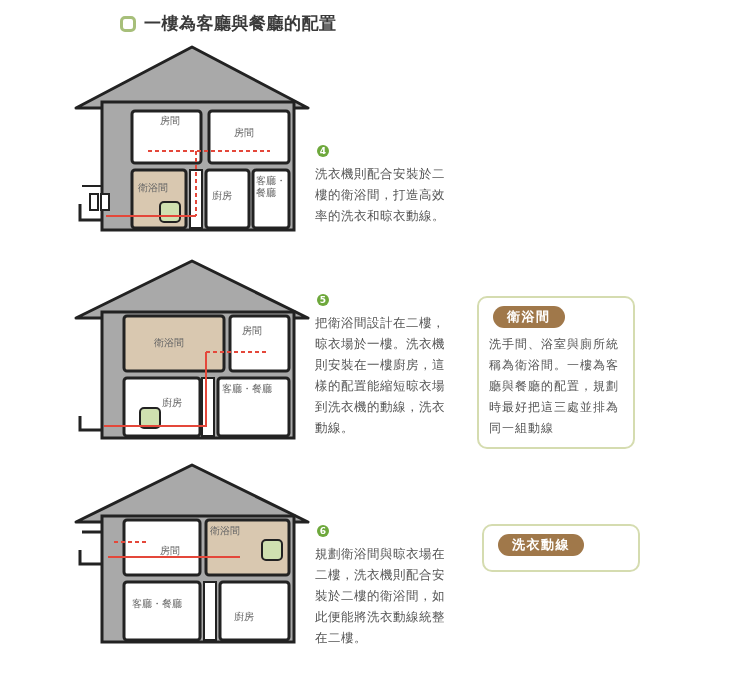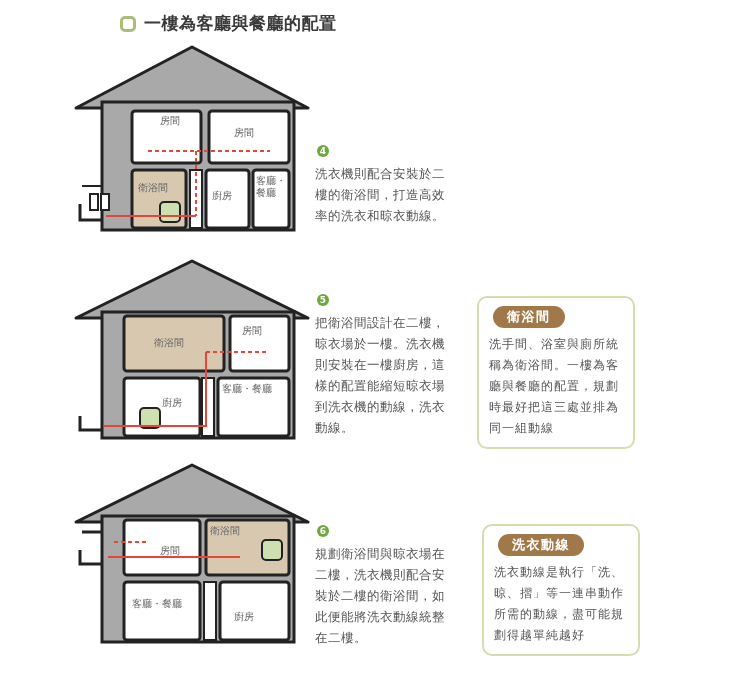--- a/index.html
+++ b/index.html
@@ -123,14 +123,13 @@
   <div class="step-text">規劃衛浴間與晾衣場在二樓，洗衣機則配合安裝於二樓的衛浴間，如此便能將洗衣動線統整在二樓。</div>
 </div>
 
 <div class="note" style="left:477px; top:296px;">
   <div class="badge">衛浴間</div>
   <div class="note-text">洗手間、浴室與廁所統稱為衛浴間。一樓為客廳與餐廳的配置，規劃時最好把這三處並排為同一組動線</div>
 </div>
 
 <div class="note" style="left:450px; top:524px;margin-left:32px;">
   <div class="badge">洗衣動線</div>
-  <div class="note-text">洗衣動線是執行「洗、晾、摺」等一連串動作所需的動線，盡可能規劃得越單純越好</div>
 </div>
 
 </body></html>

